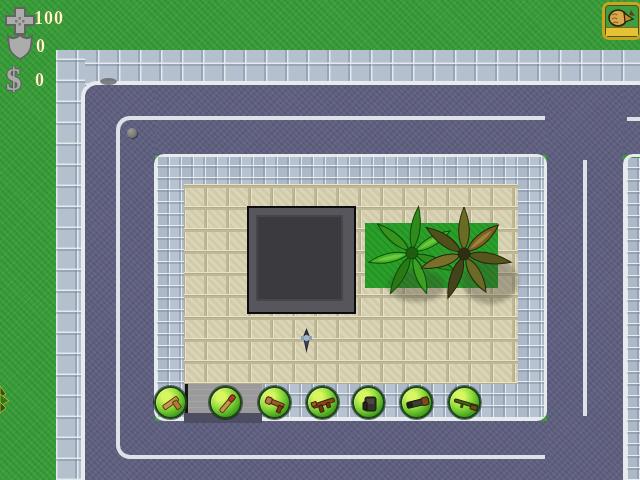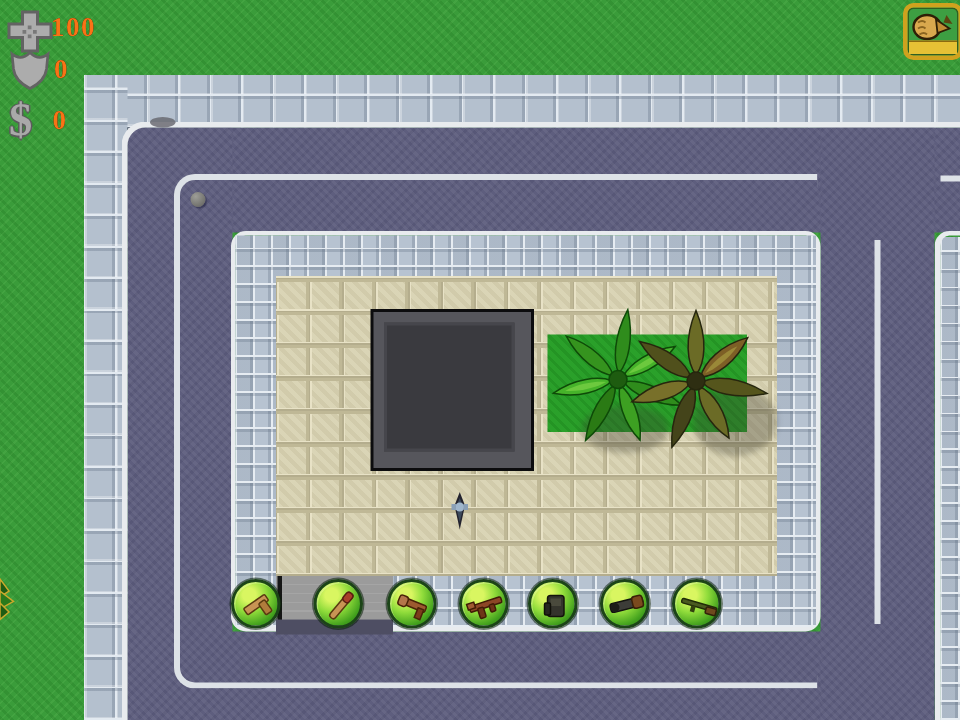--- a/index.html
+++ b/index.html
@@ -53,21 +53,21 @@
     background-image:repeating-linear-gradient(0deg, rgba(255,255,255,.10) 0 1px, transparent 1px 6px);}
   .entrance-line{left:185px;top:384px;width:3px;height:30px;background:#161616;}
   .entrance-shadow{left:184px;top:413px;width:78px;height:10px;background:#4e4e63;}
   
   .pickup{width:33px;height:33px;border-radius:50%;box-sizing:border-box;
     border:2px solid #1c4418;
     background:radial-gradient(circle at 35% 30%, #d9f661 0 16%, #90dc3b 42%, #41a01d 74%, #2a6b13 100%);
     box-shadow:0 0 0 1px rgba(10,30,10,.55), inset 1px 1px 0 rgba(255,255,200,.35);}
   .pickup svg{position:absolute;left:2px;top:2px;}
   
-  .hud-val{color:#f97316;font-weight:bold;font-size:18px;line-height:1;
+  .hud-val{color:#fef9c3;font-weight:bold;font-size:18px;line-height:1;
     text-shadow:0 0 0 #000;letter-spacing:1px;}
   .dollar{color:#a9a9a9;font-weight:bold;font-size:31px;line-height:1;
     text-shadow:1px 0 #5c5c5c,-1px 0 #5c5c5c,0 1px #5c5c5c,0 -1px #5c5c5c;}
   .wslot{left:602px;top:2px;width:40px;height:38px;box-sizing:border-box;
     background:#3d9f42;border:3px solid #cfa21e;border-radius:7px;
     box-shadow:inset 0 0 0 1px rgba(40,30,0,.5);}
   .wslot-bar{position:absolute;left:1px;bottom:1px;width:32px;height:8px;
     background:#e6c135;border-top:1px solid #8a6a10;}
   .pebble{left:127px;top:128px;width:10px;height:10px;border-radius:50%;
     background:radial-gradient(circle at 35% 30%, #9e9e98, #6e6e6a 75%);box-shadow:1px 1px 1px rgba(0,0,30,.4);}

